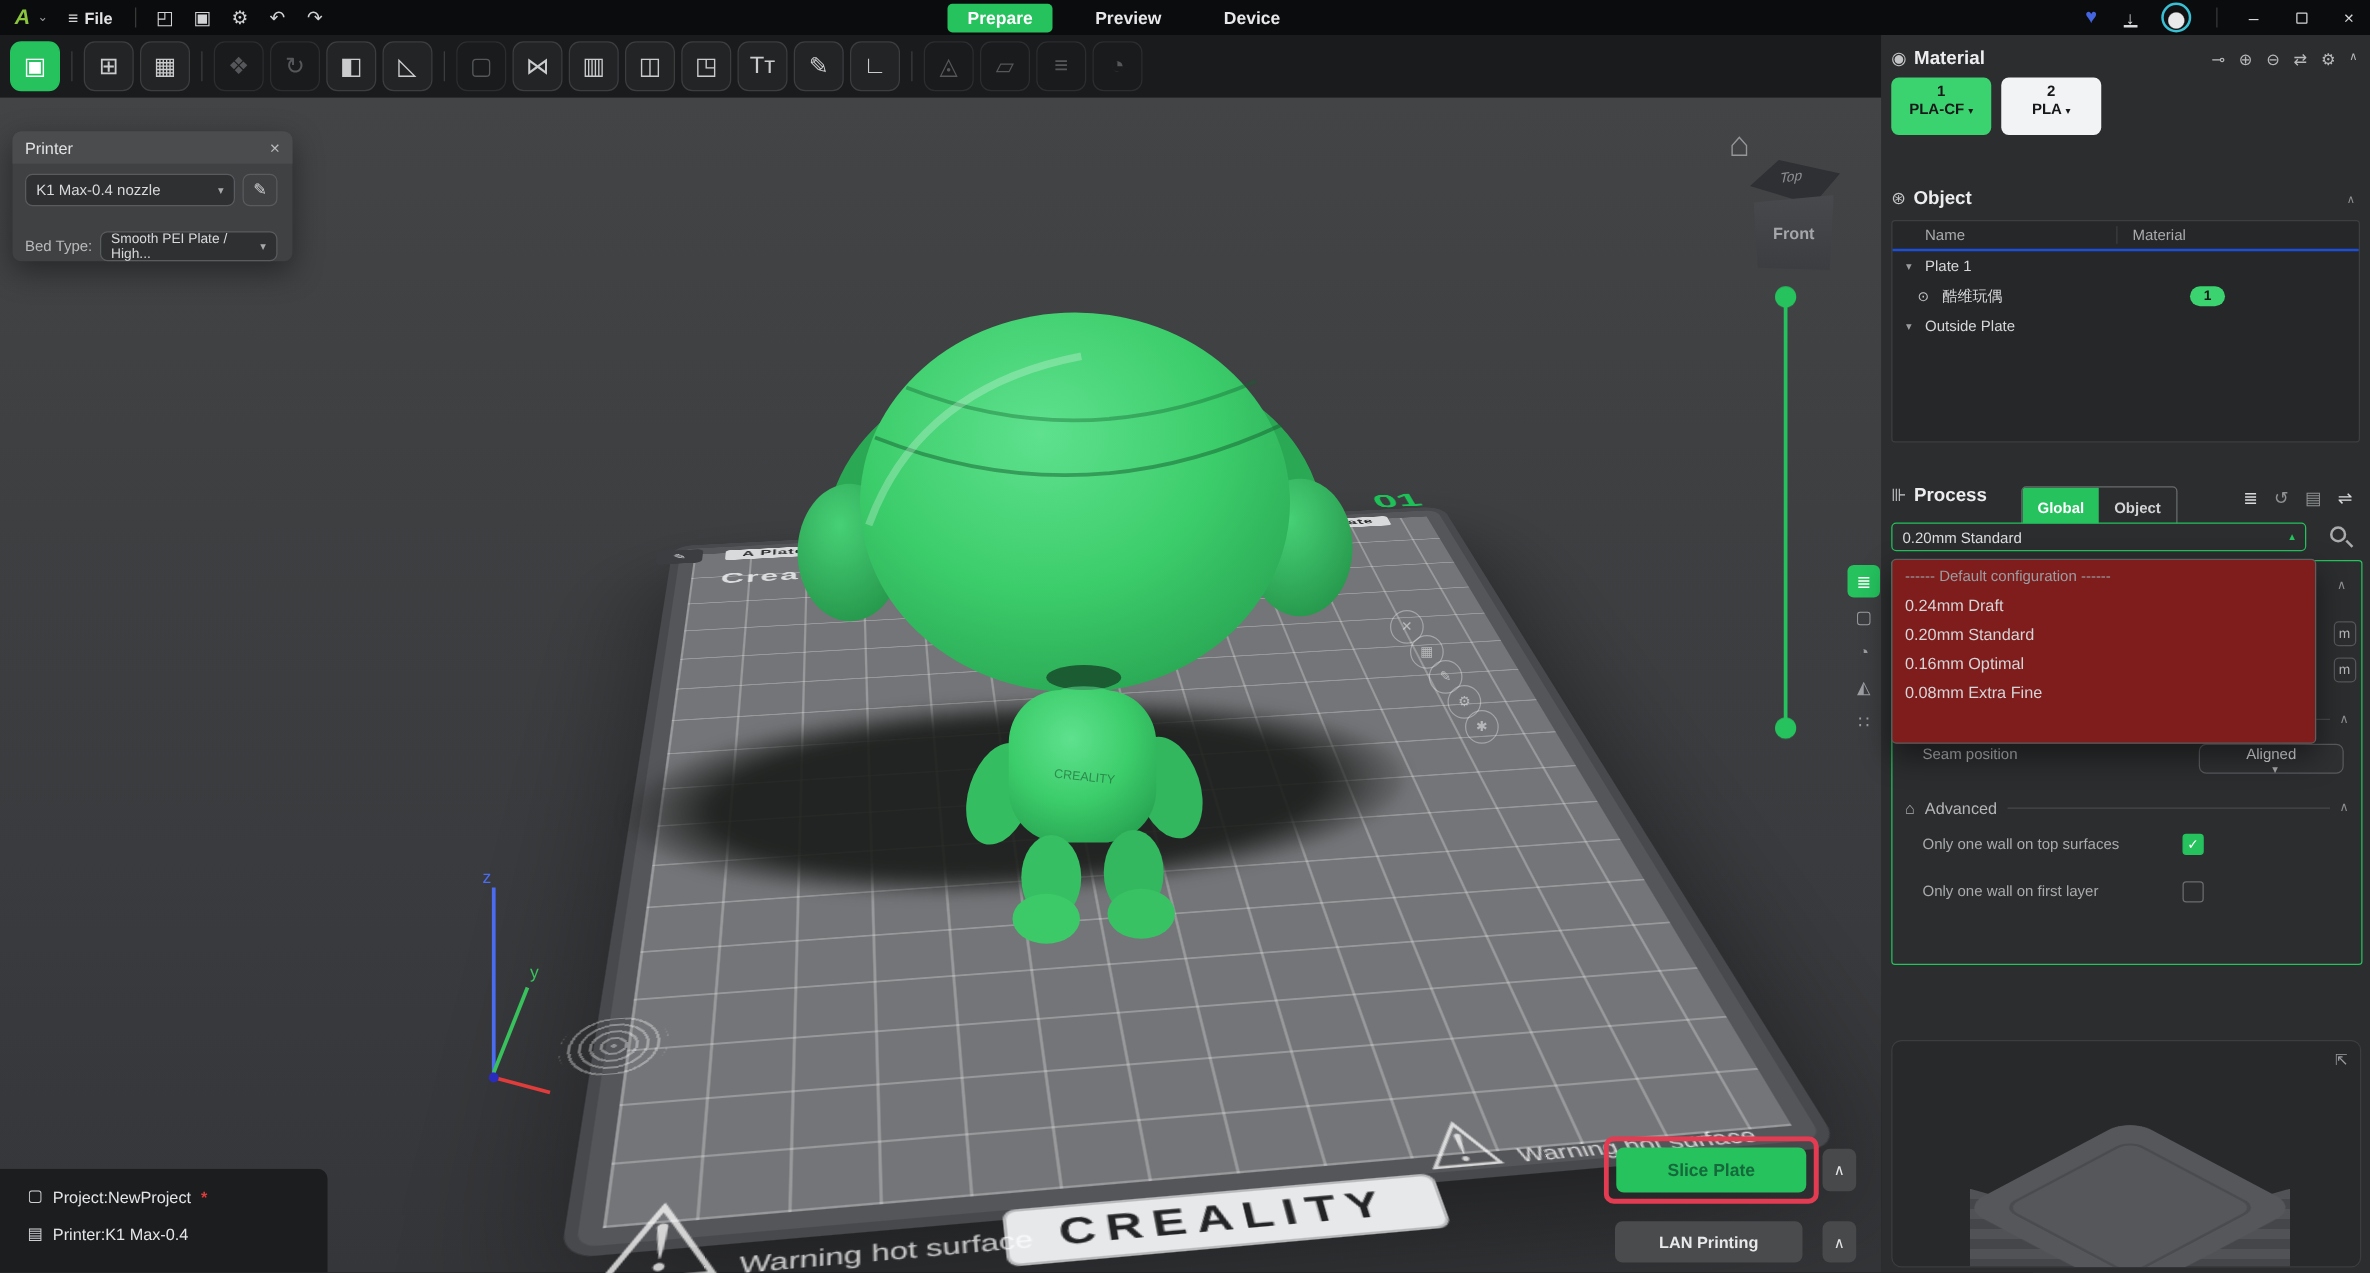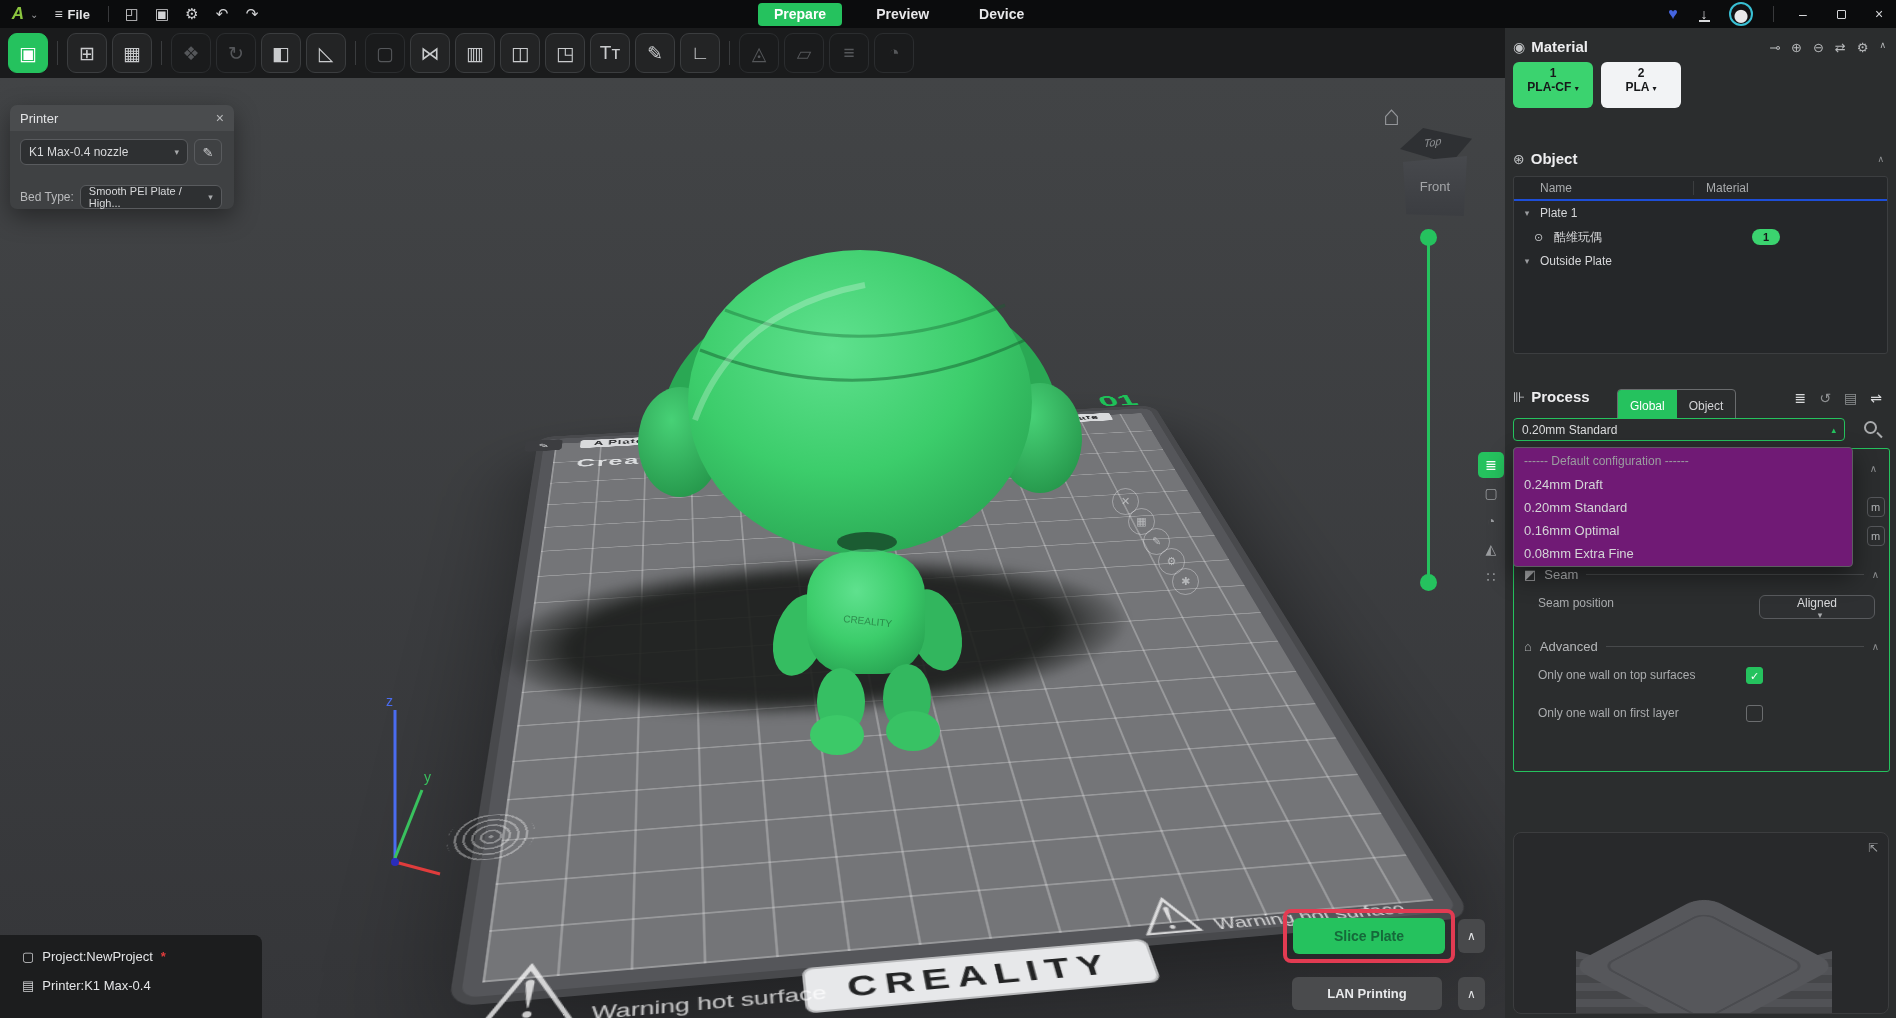--- a/index.html
+++ b/index.html
@@ -81,21 +81,21 @@
   
   .home{ position:absolute; left:1383px; top:22px; font-size:28px; color:#94969a;}
   .cube{ position:absolute; left:1398px; top:50px; width:76px; height:90px;}
   .cube-top{ position:absolute; left:2px; top:0; width:72px; height:36px; background:#2e3033;
              clip-path:polygon(32% 0, 100% 30%, 70% 100%, 0 58%); }
   .cube-top span{ position:absolute; left:24px; top:8px; font-size:11px; color:#8e9093; transform:rotate(-8deg) skewX(-20deg);}
   .cube-front{ position:absolute; left:5px; top:28px; width:64px; height:60px;
                background:linear-gradient(180deg,#47494d,#3b3d41);
                clip-path:polygon(0 10%, 100% 0, 95% 100%, 5% 97%);
                display:flex; align-items:center; justify-content:center;}
-  .cube-front span{ font-size:13px; font-weight:normal; color:#a4a6a9;}
+  .cube-front span{ font-size:13px; font-weight:bold; color:#a4a6a9;}
 
   
   .vslider{ position:absolute; left:1427px; top:160px; width:3px; height:344px; background:#25c25e;}
   .vslider .knob{ position:absolute; left:-7px; width:17px; height:17px; border-radius:50%; background:#25c25e;}
   .vslider .knob.top{ top:-9px;} .vslider .knob.bot{ bottom:-9px;}
 
   
   .pact{ position:absolute; width:27px; height:27px; border-radius:50%; border:1.5px solid rgba(235,236,238,.4);
          display:flex; align-items:center; justify-content:center; font-size:11px; color:rgba(235,236,238,.55);}
 
@@ -163,21 +163,21 @@
   .obj-cols .c1{ width:180px; padding-left:26px; border-right:1px solid #3c3e40;}
   .obj-cols .c2{ padding-left:12px;}
   .obj-row{ display:flex; align-items:center; height:24px;}
   .obj-row .exp{ width:26px; text-align:center; color:#9b9da0; font-size:9px;}
   .obj-row .eye{ width:20px; margin-left:20px; color:#c3c5c7; font-size:11px;}
   .badge{ margin-left:150px; width:28px; height:16px; background:#3bd36f; color:#17181a; border-radius:8px;
           font-size:11px; font-weight:bold; display:flex; align-items:center; justify-content:center;}
 
   .proc-head-row{ top:360px; left:8px;}
   .scope{ position:absolute; left:112px; top:361px; display:flex; border:1px solid #6a6c6e; border-radius:4px; overflow:hidden;}
-  .scope div{ height:32px; padding:0 12px; display:flex; align-items:center; font-size:12px; font-weight:normal;}
+  .scope div{ height:32px; padding:0 12px; display:flex; align-items:center; font-size:12px; font-weight:bold;}
   .scope .on{ background:#25c25e; color:#fff;}
   .scope .off{ color:#d2d3d5;}
   .proc-icons{ position:absolute; right:14px; top:362px; display:flex; gap:13px; font-size:14px; color:#8f9193;}
   .proc-icons .hot{ color:#d9dadc;}
 
   .preset{ position:absolute; left:8px; top:390px; width:332px; height:23px; border:1px solid #25c25e;
            border-radius:4px; background:#2b2d2e; display:flex; align-items:center; justify-content:space-between;
            padding:0 8px; font-size:12px; color:#dcdddf;}
   .preset .up{ color:#25c25e; font-size:9px;}
   .mag{ position:absolute; left:359px; top:393px; width:13px; height:13px; border:2px solid #a9abad; border-radius:50%;}
@@ -192,21 +192,21 @@
   .grp .rule{ flex:1; height:1px; background:#47494b;}
   .grp .gcaret{ color:#8b8d8f; font-size:10px;}
   .grp .gico{ font-size:13px; color:#a9abad;}
   .prow{ position:absolute; left:24px; right:14px; display:flex; align-items:flex-start; justify-content:space-between;
          color:#a9abad; font-size:12px;}
   .prow .lbl{ width:190px; line-height:16px;}
   .mini-select{ width:116px; height:24px; font-size:12px;flex-direction:column;}
   .chk{ width:17px; height:17px; border-radius:3px; border:1px solid #6b6d6f; }
   .chk.on{ background:#25c25e; border-color:#25c25e; color:#fff; font-size:11px; text-align:center; line-height:16px;}
 
-  .popup{ position:absolute; left:8px; top:419px; width:340px; height:120px; background:#701a75;
+  .popup{ position:absolute; left:8px; top:419px; width:340px; height:148px; background:#7f1d1d;
           border:1px solid #5c5e60; border-radius:4px; z-index:10; box-shadow:0 10px 24px rgba(0,0,0,.45);
           padding-top:2px;}
   .opt{ height:23px; line-height:23px; padding-left:10px; font-size:13px; color:#d4d5d7;}
   .opt.muted{ color:#9b9da0; font-size:12px;}
 
   .preview-pane{ position:absolute; left:8px; top:804px; width:376px; height:182px; background:#28292b;
                  border:1px solid #3c3d3f; border-radius:8px; overflow:hidden;}
   .pv-expand{ position:absolute; right:10px; top:8px; color:#9b9da0; font-size:12px;}
   .iso-top{ position:absolute; left:95px; top:38px; width:190px; height:190px; background:#56575b; border-radius:24px;
             transform:rotateX(58deg) rotateZ(45deg);}

